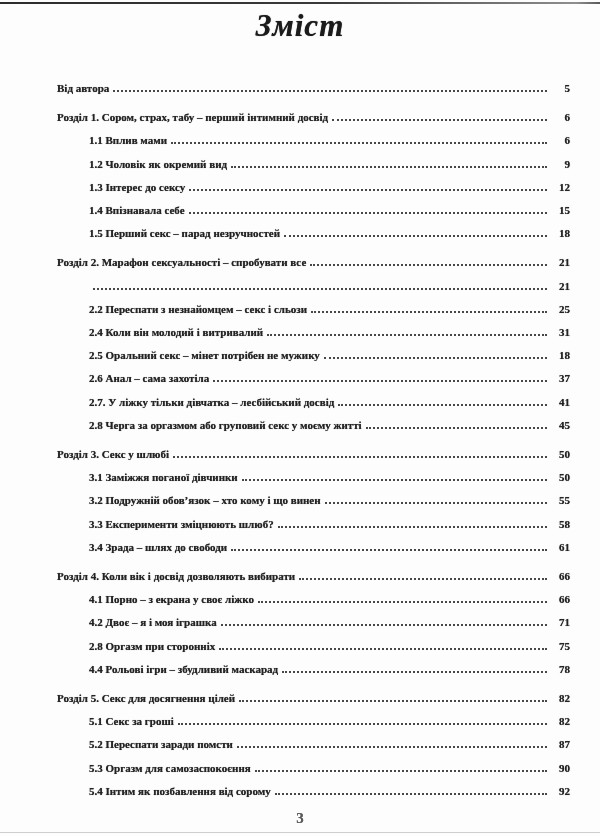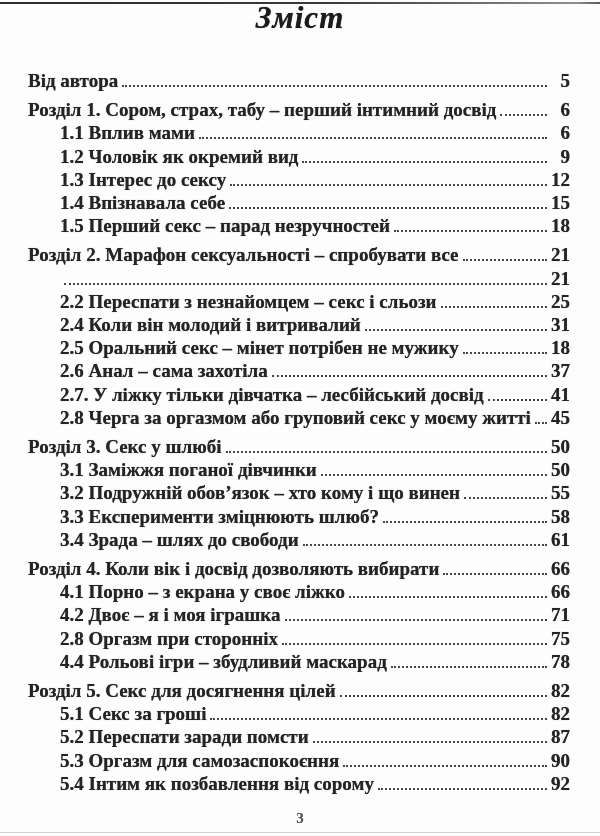--- a/index.html
+++ b/index.html
@@ -23,42 +23,43 @@
     width: 100%; height: 2px;
     background: linear-gradient(to right, #2c2c2c 0%, #3a3a3a 55%, #8f8f8f 96%, #5a5a5a 100%);
   }
   .scan-bottom-line {
     position: absolute;
     bottom: 3px; left: 0;
     width: 100%; height: 1px;
     background: #cfcfcf;
   }
   .doc-title {
-    margin: 0;
+    margin: 8px;
     padding-top: 1px;
     text-align: center;
     font-size: 31px;
     line-height: 34px;
     font-weight: 700;
     font-style: italic;
     letter-spacing: 1px;
     color: #1b1b1b;
     text-shadow: 0 0 0.8px rgba(25,25,25,0.85);
   }
   .toc {
     margin: 34px 30px 0 28px;
   }
   .toc-row {
     display: flex;
     align-items: baseline;
     line-height: 23.2px;
-    font-size: 19px;
+    font-size: 11px;
     font-weight: 700;
     color: #242424;
     text-shadow: 0 0 0.7px rgba(35,35,35,0.8);
+    margin-left: 29px;
   }
   .toc-row.sub {
     padding-left: 32px;
   }
   .toc-row.section {
     margin-top: 6px;
   }
   .toc-label {
     white-space: nowrap;
   }

